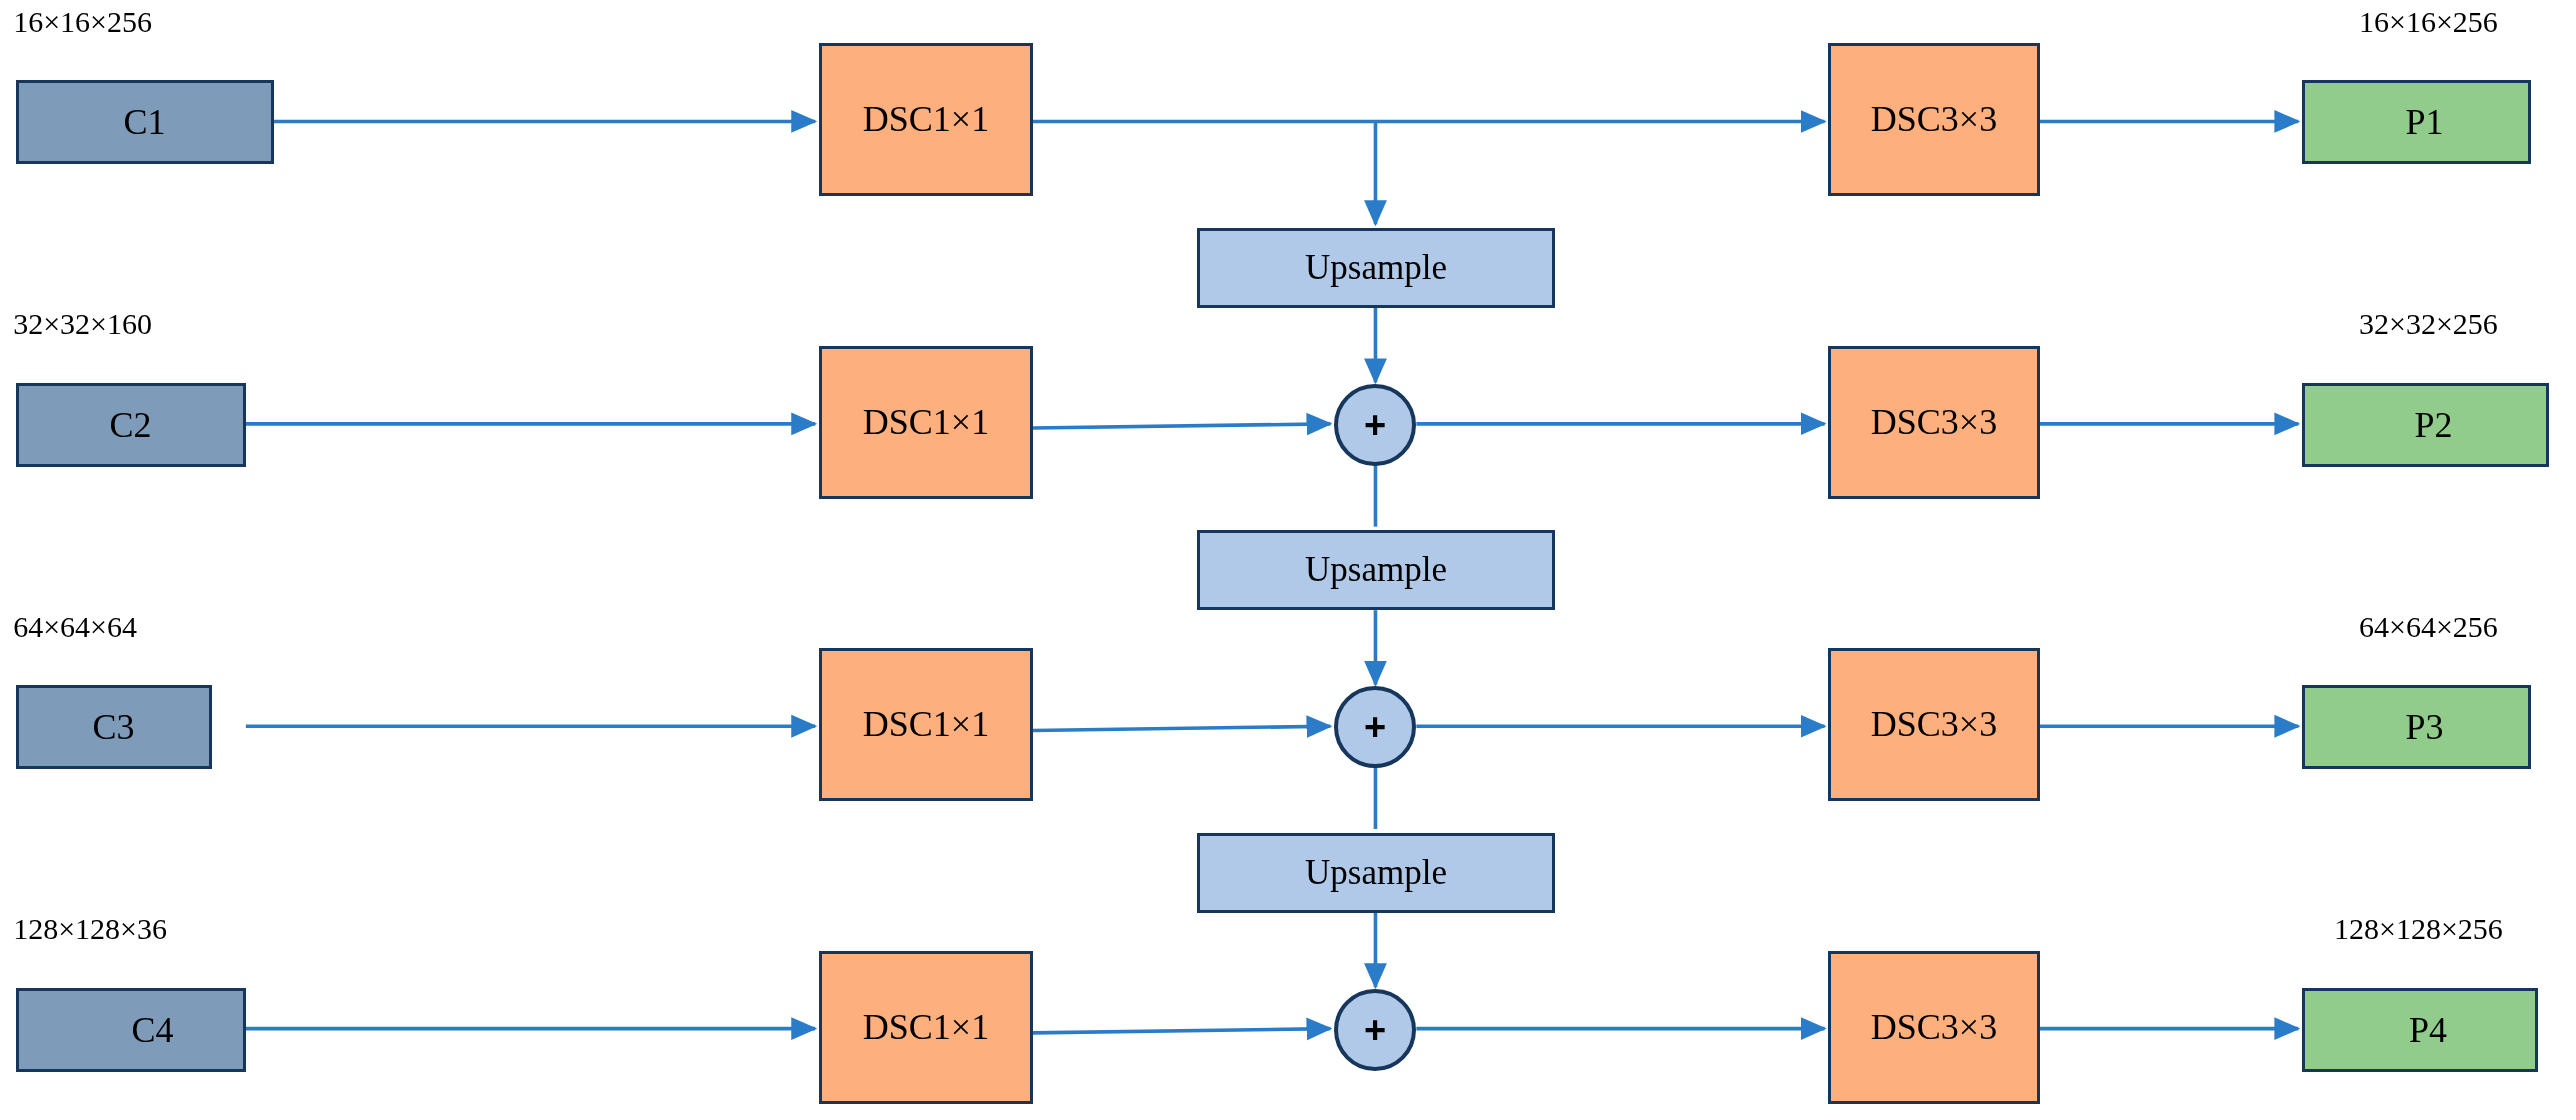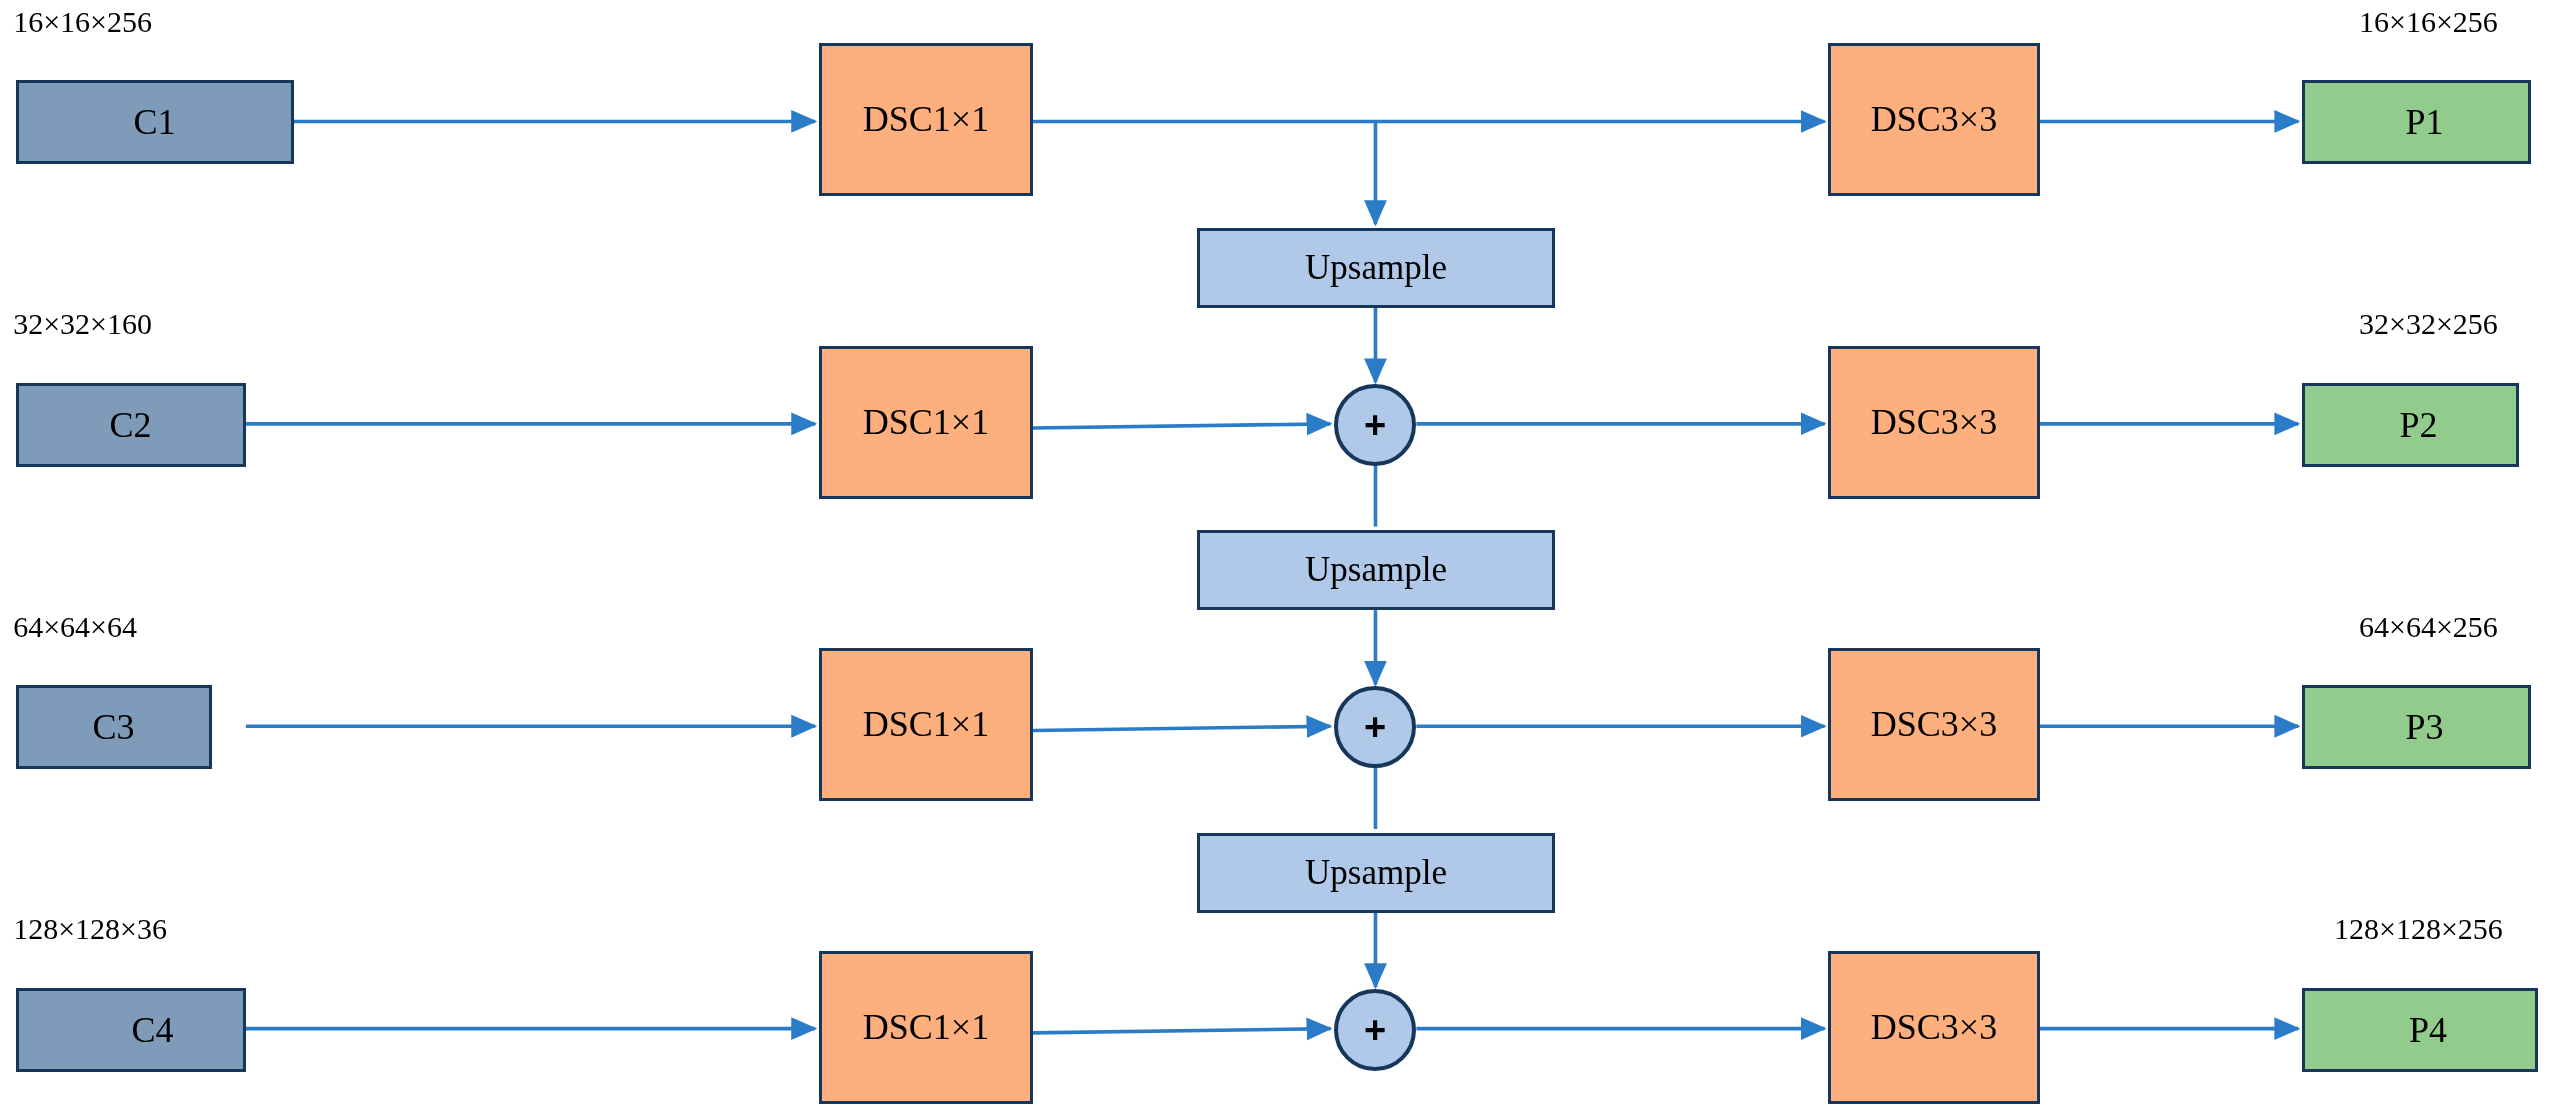--- a/index.html
+++ b/index.html
@@ -61,21 +61,21 @@
 
     <line x1="2287" y1="1518" x2="2287" y2="1642" stroke="#2b7cc8" stroke-width="6" marker-end="url(#ah)"></line>
 
     <line x1="408" y1="1711" x2="1355" y2="1711" stroke="#2b7cc8" stroke-width="6" marker-end="url(#ah)"></line>
     <line x1="1717" y1="1718" x2="2212" y2="1711" stroke="#2b7cc8" stroke-width="6" marker-end="url(#ah)"></line>
     <line x1="2355" y1="1711" x2="3034" y2="1711" stroke="#2b7cc8" stroke-width="6" marker-end="url(#ah)"></line>
     <line x1="3392" y1="1711" x2="3822" y2="1711" stroke="#2b7cc8" stroke-width="6" marker-end="url(#ah)"></line>
   </svg>
 
   <div class="dim-label" style="left:13.2px;top:4.8px;">16×16×256</div>
-  <div class="node c-node" style="left:15.6px;top:80px;width:278px;height:84px;">
+  <div class="node c-node" style="left:15.6px;top:80px;width:258px;height:84px;">
     <span>C1</span>
   </div>
 
   <div class="node dsc-node" style="left:819px;top:43px;width:214px;height:153px;">
     <span>DSC</span>
     <span>1×1</span>
   </div>
 
   <div class="node dsc-node" style="left:1828px;top:43px;width:212px;height:153px;">
     <span>DSC</span>
@@ -104,21 +104,21 @@
   <div class="plus-node" style="left:1334px;top:384px;width:82px;height:82px;">
     <span>+</span>
   </div>
 
   <div class="node dsc-node" style="left:1828px;top:346px;width:212px;height:153px;">
     <span>DSC</span>
     <span>3×3</span>
   </div>
 
   <div class="dim-label" style="left:2359px;top:307px;">32×32×256</div>
-  <div class="node p-node" style="left:2302px;top:383px;width:217px;height:84px;">
+  <div class="node p-node" style="left:2302px;top:383px;width:247px;height:84px;">
     <span>P2</span>
   </div>
 
   <div class="node up-node" style="left:1197px;top:530px;width:358px;height:80px;">
     <span>Upsample</span>
   </div>
 
   <div class="dim-label" style="left:13.2px;top:610px;">64×64×64</div>
   <div class="node c-node" style="left:15.6px;top:685px;width:196px;height:84px;">
     <span>C3</span>

